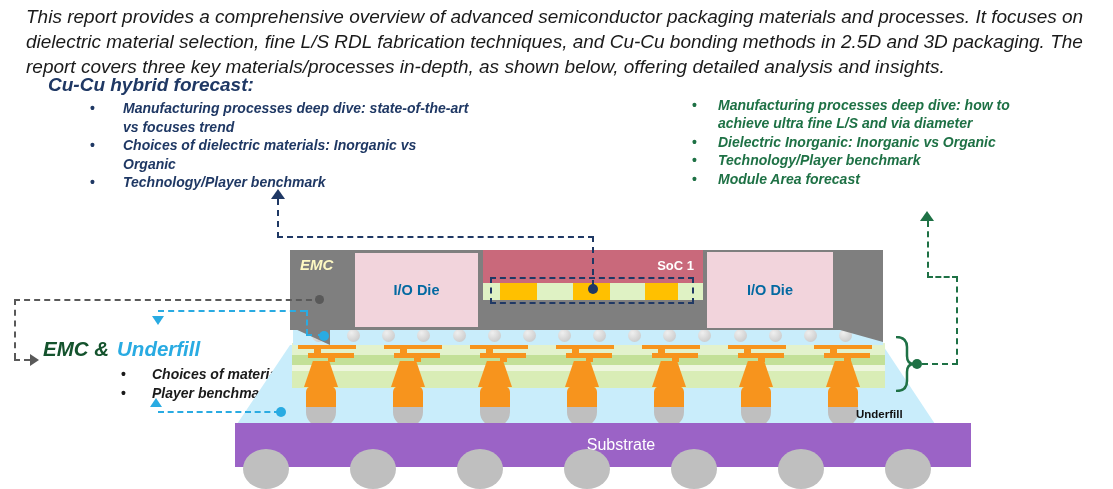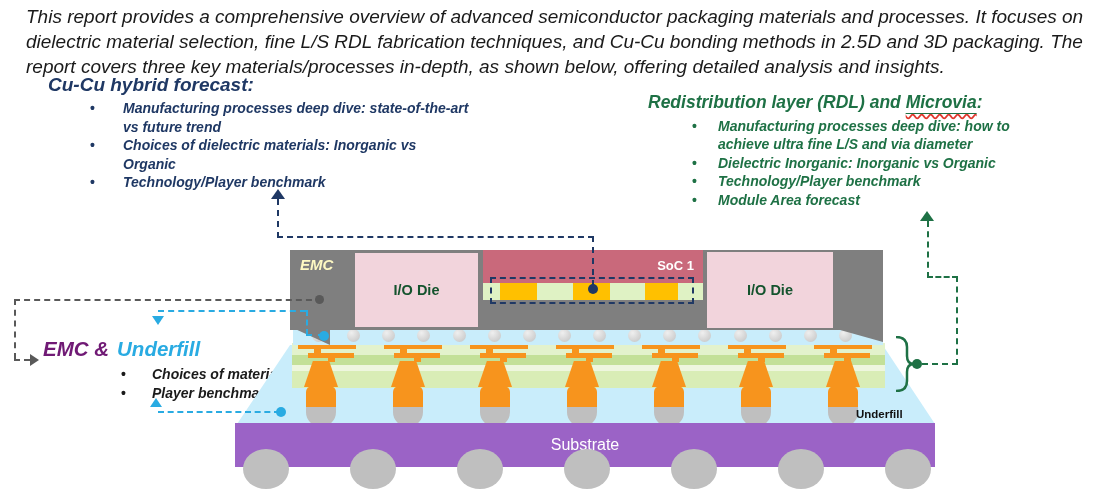--- a/index.html
+++ b/index.html
@@ -25,21 +25,21 @@
   .rdl-sec{left:648px;top:92px;color:#1E7145;}
   .rdl-sec .sec-title{font-size:17.5px;}
   .rdl-sec .bullets{margin-left:44px;margin-top:4px;font-size:14px;line-height:18.4px;}
   .rdl-sec .b-dot{width:26px;}
   .rdl-sec .b-text{width:372px;}
   .microvia{text-decoration:underline wavy #e0382d;text-underline-offset:5px;}
   .microvia-inner{text-decoration:underline;}
 
   .emc-sec{left:43px;top:337px;color:#1a1a1a;}
   .emc-sec .sec-title{font-size:20.5px;}
-  .emc-title-emc{color:#701a75;margin-right:8px;}
+  .emc-title-emc{color:#14532d;margin-right:8px;}
   .emc-title-uf{color:#29ABE2;}
   .emc-sec .bullets{margin-left:78px;margin-top:4px;font-size:14px;line-height:18.6px;}
   .emc-sec .b-dot{width:31px;}
 
   
   .uf-fillet{left:237px;top:345px;width:698px;height:79px;background:#C9EDFB;
              clip-path:polygon(7.6% 0,92.5% 0,100% 100%,0 100%);}
   .rdl-stack{left:292px;top:343px;width:593px;height:45px;}
   .rdl-b1{height:12px;background:#E3F2CC;}
   .rdl-b2{height:10px;background:#C3E098;}
@@ -54,38 +54,38 @@
   .t-barB{left:10px;top:9px;width:46px;height:5px;}
   .t-stubB{left:30px;top:13px;width:7px;height:5px;}
 
   .via-row{left:304px;top:361px;width:556px;display:flex;justify-content:space-between;}
   .via-unit{width:34px;display:flex;flex-direction:column;align-items:center;}
   .v-trap{width:34px;height:26px;background:#F7941D;clip-path:polygon(26% 0,74% 0,100% 100%,0 100%);}
   .v-pillar{width:30px;height:24px;background:#F7941D;border-radius:6px 6px 0 0;margin-top:-1px;}
   .v-solder{width:30px;height:20px;background:#BFBFBF;border-radius:0 0 15px 15px;margin-top:-3px;}
 
   .substrate{left:235px;top:423px;width:700px;height:44px;background:#9B63C6;
-             display:flex;align-items:center;justify-content:center;color:#fff;font-size:16px;}
+             display:flex;align-items:center;justify-content:center;color:#fff;font-size:16px;padding-left:36px;}
   .ball-row{left:243px;top:449px;width:688px;display:flex;justify-content:space-between;}
   .ball{width:46px;height:40px;background:#BFBFBF;border-radius:50%;}
 
   .uf-strip{left:293px;top:327px;width:590px;height:18px;background:#C9EDFB;}
   .bump-row{left:312px;top:329px;width:540px;display:flex;justify-content:space-between;}
   .microbump{width:13px;height:13px;border-radius:50%;
              background:radial-gradient(circle at 35% 30%,#EFEFEF,#C2C2C2);}
 
   .emc-block{left:290px;top:250px;width:593px;height:80px;background:#7F7F7F;}
   .emc-label{position:absolute;left:10px;top:6px;color:#fef9c3;font-weight:bold;font-size:15px;font-style:italic;}
   .emc-wedge-l{left:293px;top:328px;width:37px;height:17px;background:#7F7F7F;
                clip-path:polygon(0 0,100% 100%,100% 0);}
   .emc-wedge-r{left:833px;top:328px;width:50px;height:14px;background:#7F7F7F;
                clip-path:polygon(0 0,100% 0,100% 100%);}
 
   .die{background:#F2D4DC;display:flex;align-items:center;justify-content:center;
-       color:#14532d;font-weight:bold;font-size:14.5px;}
+       color:#0369a1;font-weight:bold;font-size:14.5px;}
   .die-l{left:355px;top:253px;width:123px;height:74px;}
   .die-r{left:707px;top:252px;width:126px;height:76px;}
 
   .soc-stack{left:483px;top:250px;width:220px;height:80px;padding-left:42px;}
   .soc{position:absolute;left:0;width:220px;background:#C9697B;color:#fff;
        font-weight:bold;font-size:13px;}
   .soc1{top:0;height:33px;}
   .soc2{top:50px;height:30px;}
   .soc-lbl{position:absolute;right:9px;}
   .soc1 .soc-lbl{top:8px;} .soc2 .soc-lbl{bottom:3px;}
@@ -111,36 +111,35 @@
 <div id="canvas">
 
   <div class="abs intro">This report provides a comprehensive overview of advanced semiconductor packaging materials and processes. It focuses on dielectric material selection, fine L/S RDL fabrication techniques, and Cu-Cu bonding methods in 2.5D and 3D packaging. The report covers three key materials/processes in-depth, as shown below, offering detailed analysis and insights.</div>
 
   <div class="abs cu-sec">
     <div class="sec-title">Cu-Cu hybrid forecast:</div>
     <ul class="bullets">
       <li>
           <span class="b-dot">•</span>
           <span class="b-text">Manufacturing processes deep dive: state-of-the-art
-vs future trend</span>
+vs focuses trend</span>
         </li>
       <li>
           <span class="b-dot">•</span>
           <span class="b-text">Choices of dielectric materials: Inorganic vs
 Organic</span>
         </li>
       <li>
           <span class="b-dot">•</span>
           <span class="b-text">Technology/Player benchmark</span>
         </li>
     </ul>
   </div>
 
   <div class="abs rdl-sec">
-    <div class="sec-title"><span>Redistribution layer (RDL) and </span><span class="microvia"><span class="microvia-inner">Microvia</span></span><span>:</span></div>
     <ul class="bullets">
       <li>
           <span class="b-dot">•</span>
           <span class="b-text">Manufacturing processes deep dive: how to
 achieve ultra fine L/S and via diameter</span>
         </li>
       <li>
           <span class="b-dot">•</span>
           <span class="b-text">Dielectric Inorganic: Inorganic vs Organic</span>
         </li>

